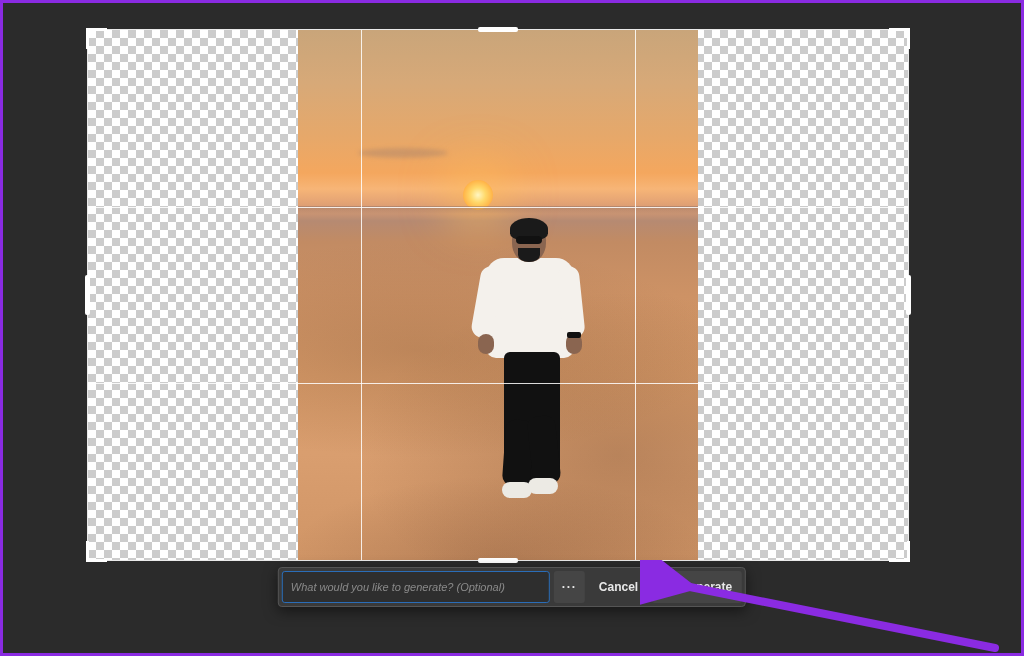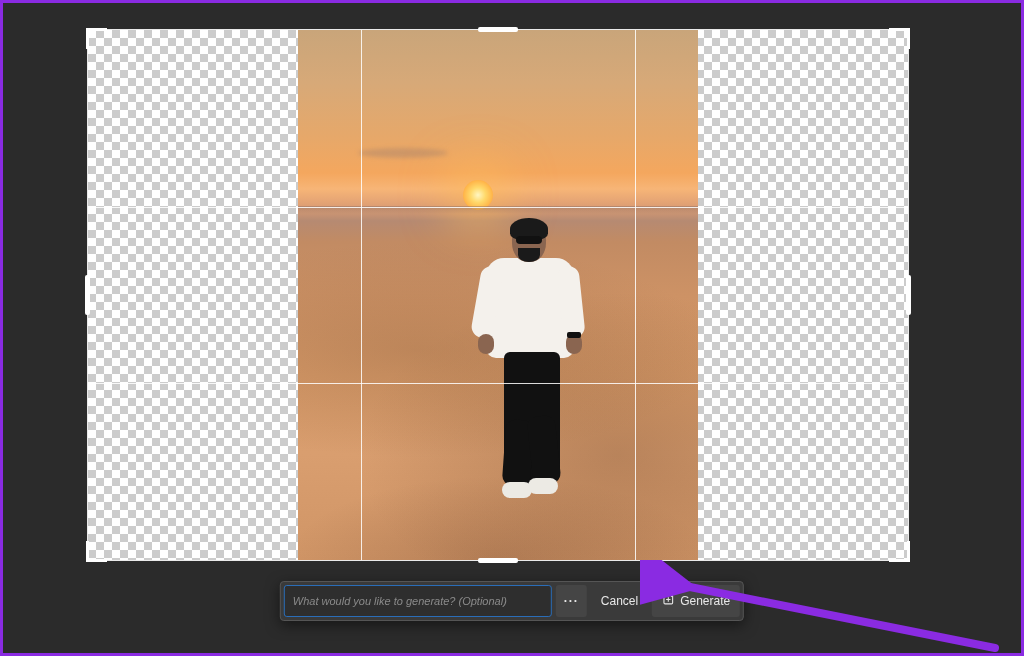--- a/index.html
+++ b/index.html
@@ -228,21 +228,20 @@
     top: 567px;
     display: flex;
     align-items: stretch;
     background: #3a3a3a;
     border: 1px solid #555;
     border-radius: 4px;
     box-shadow: 0 4px 14px rgba(0,0,0,0.5);
     height: 32px;
     padding: 3px;
     gap: 4px;
-    margin-top: 14px;
   }
   .prompt-input {
     width: 250px;
     background: #2e2e2e;
     border: 1px solid #2a6db8;
     color: #ddd;
     font-size: 11px;
     font-style: italic;
     padding: 0 8px;
     border-radius: 3px;
@@ -257,20 +256,21 @@
     align-items: center;
     gap: 5px;
     background: #454545;
     color: #e8e8e8;
     font-size: 12px;
     padding: 0 10px;
     border-radius: 3px;
     cursor: pointer;
     border: none;
     white-space: nowrap;
+    font-weight: bold;
   }
   .btn.icon-only { padding: 0 8px; font-weight: bold; letter-spacing: 1px;}
   .btn.plain { background: transparent; }
 
   .arrow {
     position: absolute;
     pointer-events: none;
   }
 </style>
 </head>

